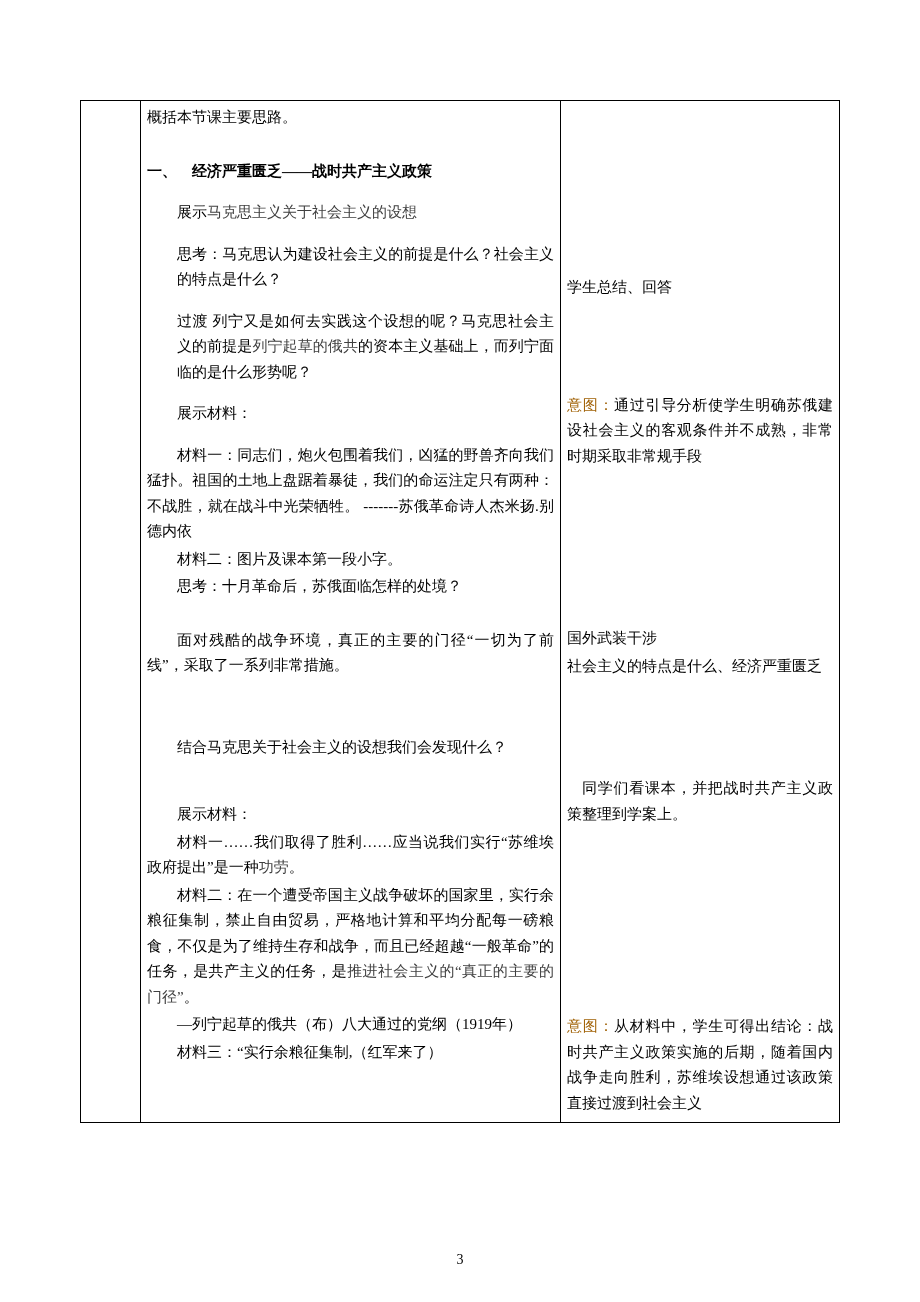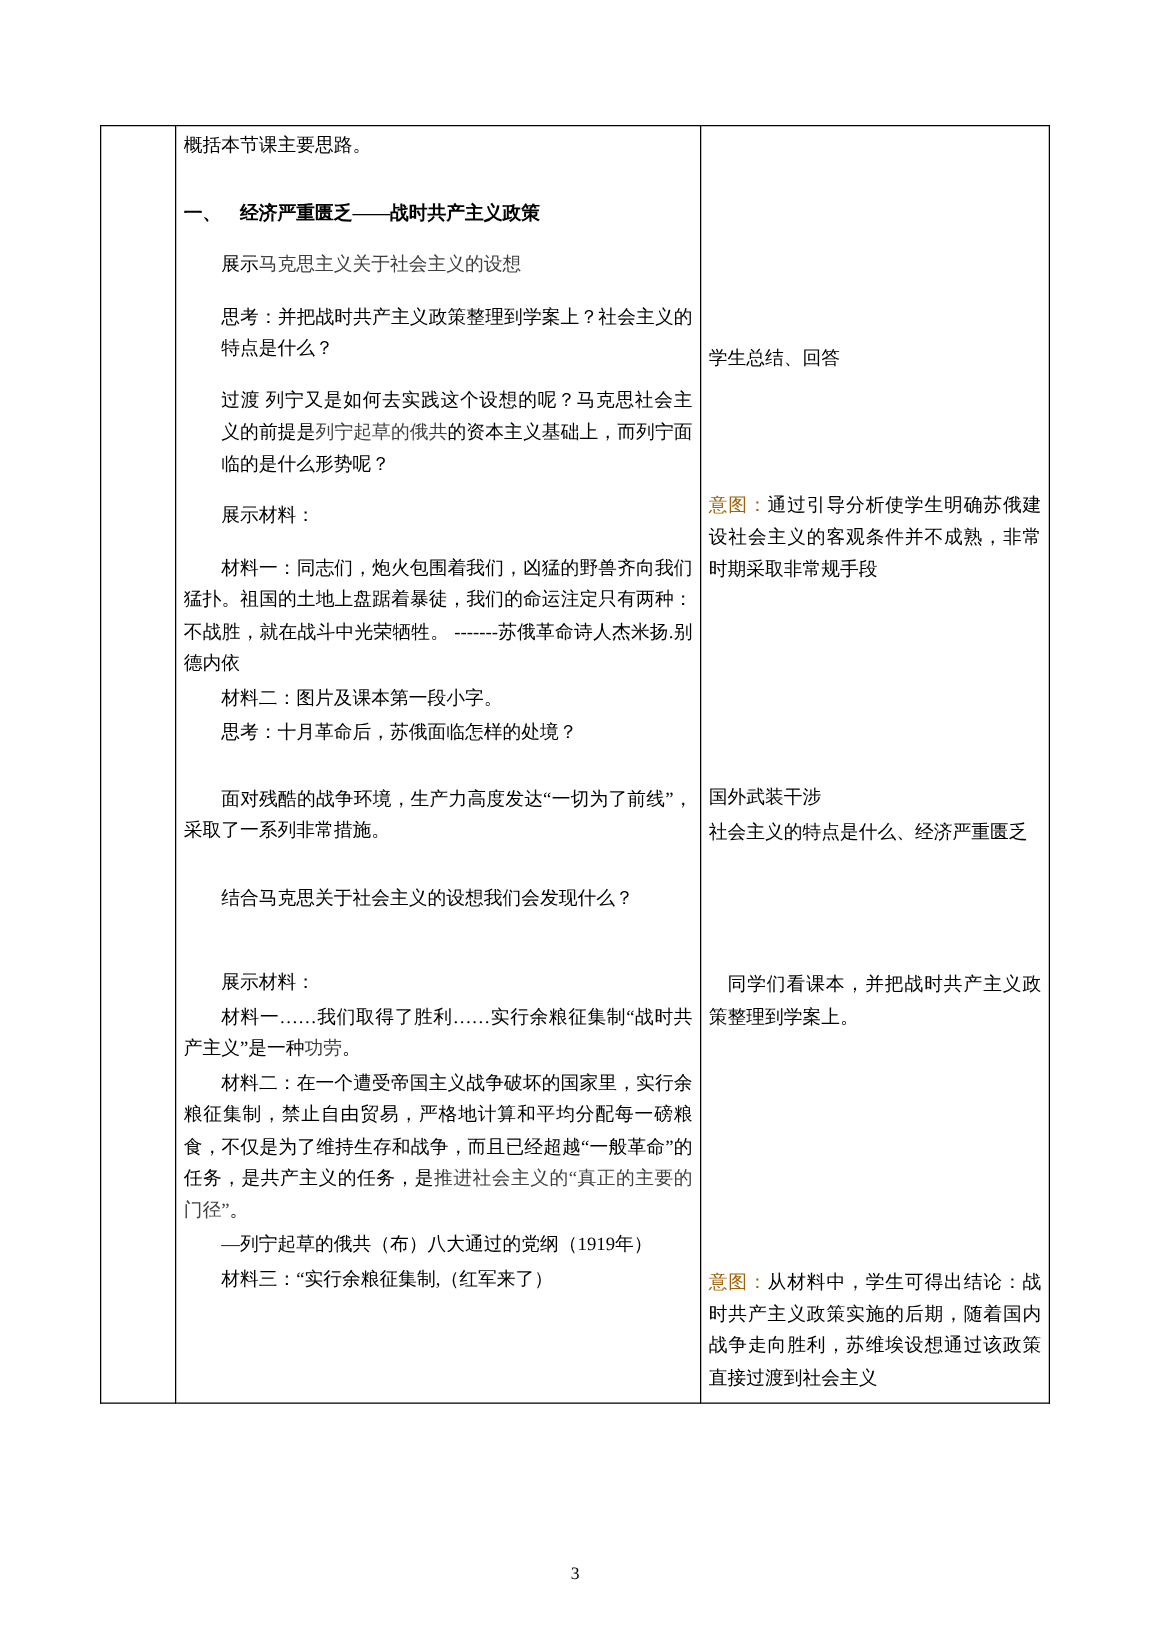--- a/index.html
+++ b/index.html
@@ -81,52 +81,52 @@
         </p>
 
         <div class="spacer-sm"></div>
 
         <p class="para indent1">
           <span>展示</span><span class="red">马克思主义关于社会主义的设想</span>
         </p>
 
         <div class="spacer-sm"></div>
 
-        <p class="para" style="padding-left:2em;">思考：并把战时共产主义政策整理到学案上？社会主义的特点是什么？</p>
+        <p class="para" style="padding-left:2em;">思考：马克思认为建设社会主义的前提是什么？社会主义的特点是什么？</p>
 
         <div class="spacer-sm"></div>
 
         <p class="para" style="padding-left:2em;text-indent:0;">
           <span>过渡 列宁又是如何去实践这个设想的呢？马克思社会主义的前提是</span><span class="red">列宁起草的俄共</span><span>的资本主义基础上，而列宁面临的是什么形势呢？</span>
         </p>
 
         <div class="spacer-sm"></div>
 
         <p class="para indent1">展示材料：</p>
 
         <div class="spacer-sm"></div>
 
         <p class="para" style="text-indent:2em;">材料一：同志们，炮火包围着我们，凶猛的野兽齐向我们猛扑。祖国的土地上盘踞着暴徒，我们的命运注定只有两种：不战胜，就在战斗中光荣牺牲。        -------苏俄革命诗人杰米扬.别德内依</p>
         <p class="para" style="text-indent:2em;">材料二：图片及课本第一段小字。</p>
         <p class="para" style="text-indent:2em;">思考：十月革命后，苏俄面临怎样的处境？</p>
 
         <div class="spacer-md"></div>
 
-        <p class="para" style="text-indent:2em;">面对残酷的战争环境，生产力高度发达“一切为了前线”，采取了一系列非常措施。</p>
+        <p class="para" style="text-indent:2em;">面对残酷的战争环境，真正的主要的门径“一切为了前线”，采取了一系列非常措施。</p>
 
         <div class="spacer-md"></div>
 
-        <p class="para" style="text-indent:2em;">结合马克思关于社会主义的设想我们会发现什么？</p>
+        <p class="para" style="text-indent:2em;margin-top:28px;">结合马克思关于社会主义的设想我们会发现什么？</p>
 
         <div class="spacer-lg"></div>
 
         <p class="para" style="text-indent:2em;">展示材料：</p>
 
         <p class="para" style="text-indent:2em;">
-          <span>材料一……我们取得了胜利……实行余粮征集制“战时共产主义”是一种</span><span class="red">功劳</span><span>。</span>
+          <span>材料一……我们取得了胜利……应当说我们实行“苏维埃政府提出”是一种</span><span class="red">功劳</span><span>。</span>
         </p>
 
         <p class="para" style="text-indent:2em;">
           <span>材料二：在一个遭受帝国主义战争破坏的国家里，实行余粮征集制，禁止自由贸易，严格地计算和平均分配每一磅粮食，不仅是为了维持生存和战争，而且已经超越“一般革命”的任务，是共产主义的任务，是</span><span class="red">推进社会主义的“真正的主要的门径”</span><span>。</span>
         </p>
 
         <p class="para" style="text-indent:2em;">—列宁起草的俄共（布）八大通过的党纲（1919年）</p>
 
         <p class="para" style="text-indent:2em;">材料三：“实行余粮征集制,（红军来了）</p>
       </td>

